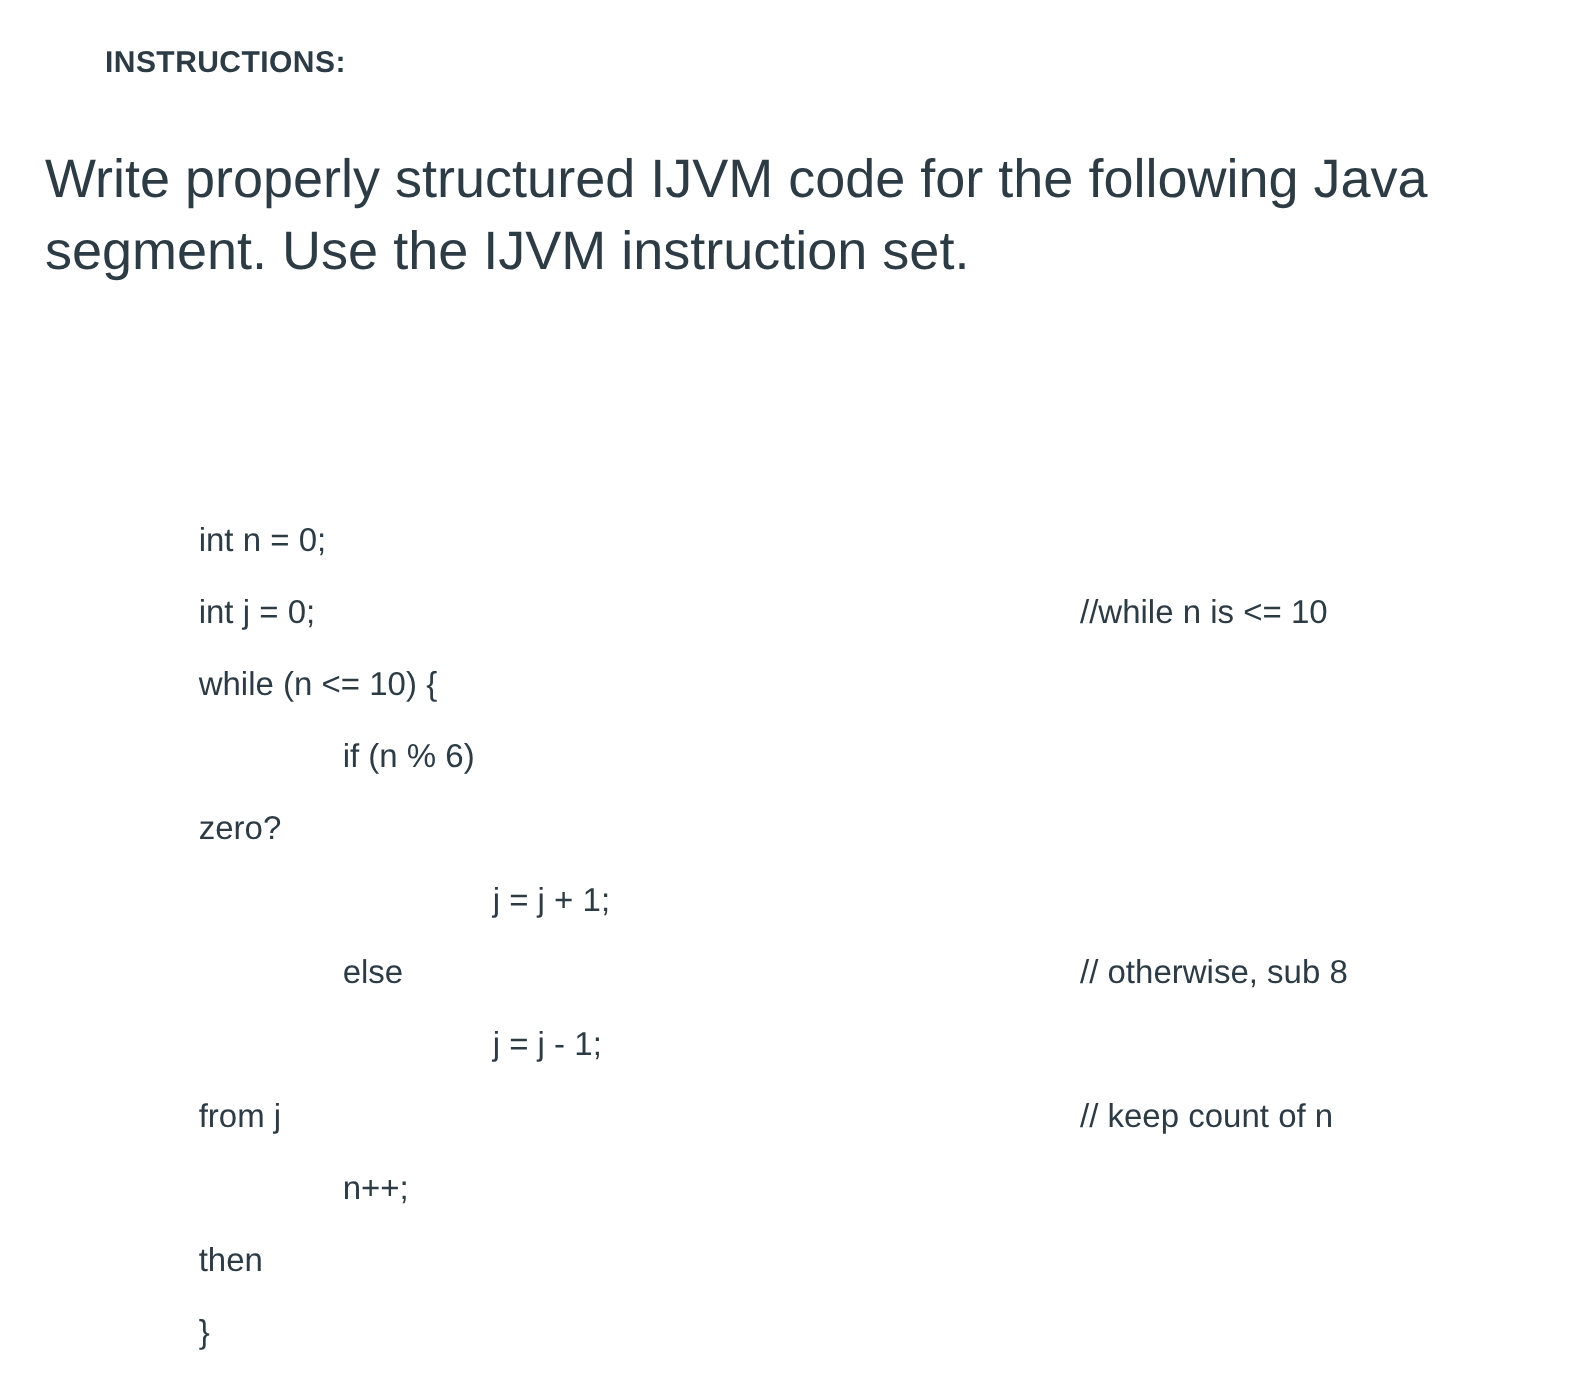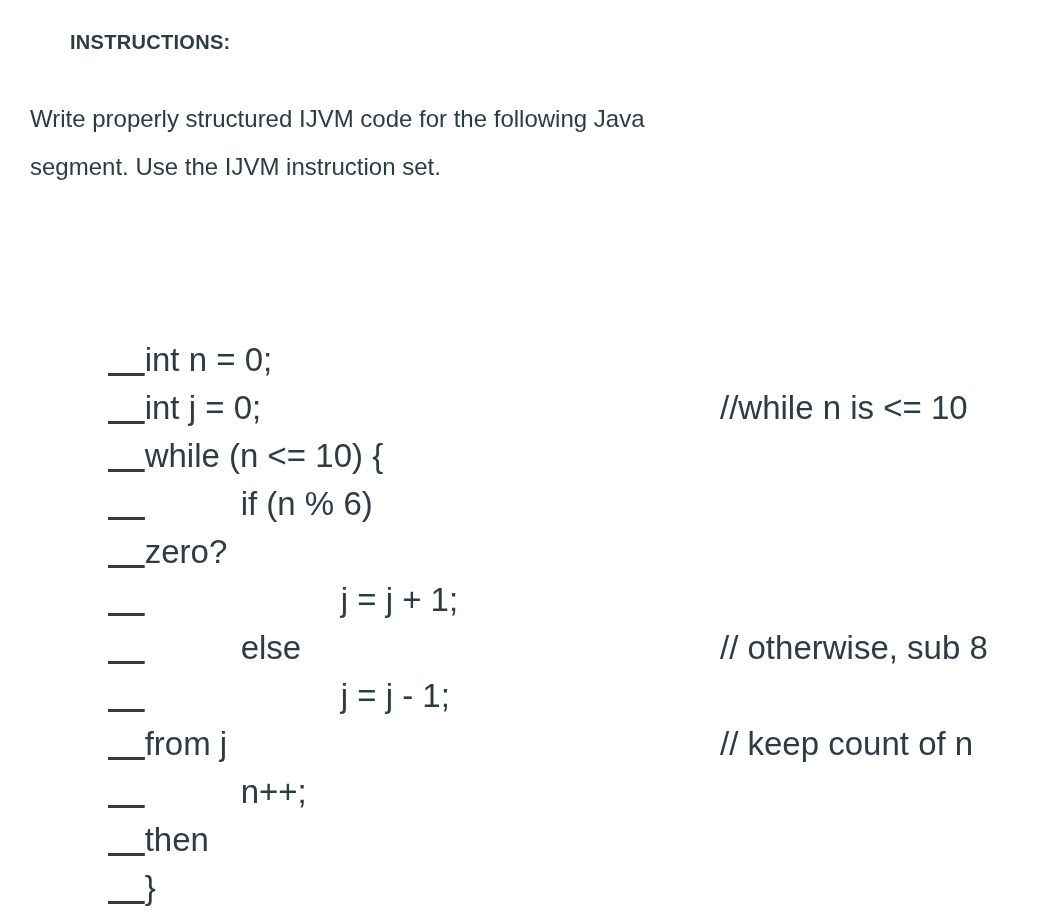--- a/index.html
+++ b/index.html
@@ -21,31 +21,30 @@
     top: 31px;
     font-size: 20px;
     font-weight: 700;
     letter-spacing: 0.3px;
     margin-left: 40px;
   }
   .body-text {
     position: absolute;
     left: 30px;
     top: 95px;
-    font-size: 24px;
+    font-size: 36px;
     line-height: 48px;
     font-weight: 400;
   }
   .code-block {
     position: absolute;
     left: 108px;
     top: 288px;
-    font-size: 33px;
+    font-size: 22px;
     font-weight: 400;
-    text-decoration: underline;
   }
   .code-row {
     position: relative;
     height: 48px;
     line-height: 48px;
     white-space: pre;
   }
   .code {
     display: inline-block;
   }

